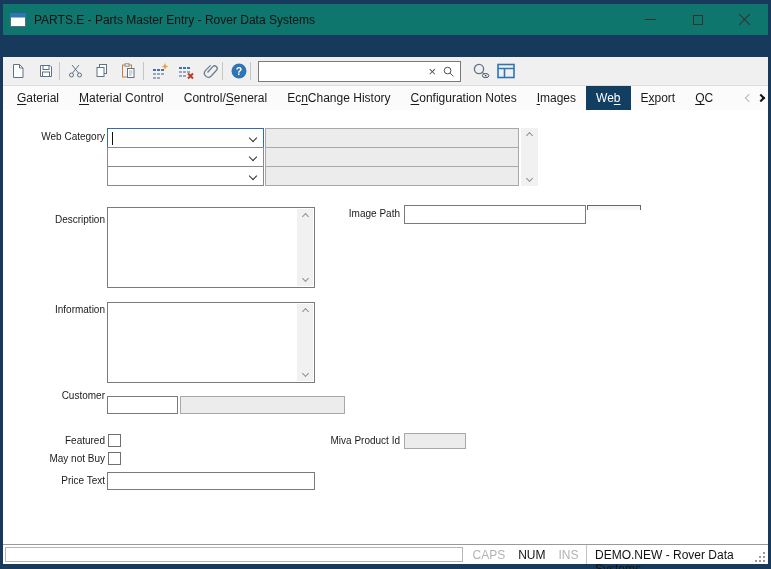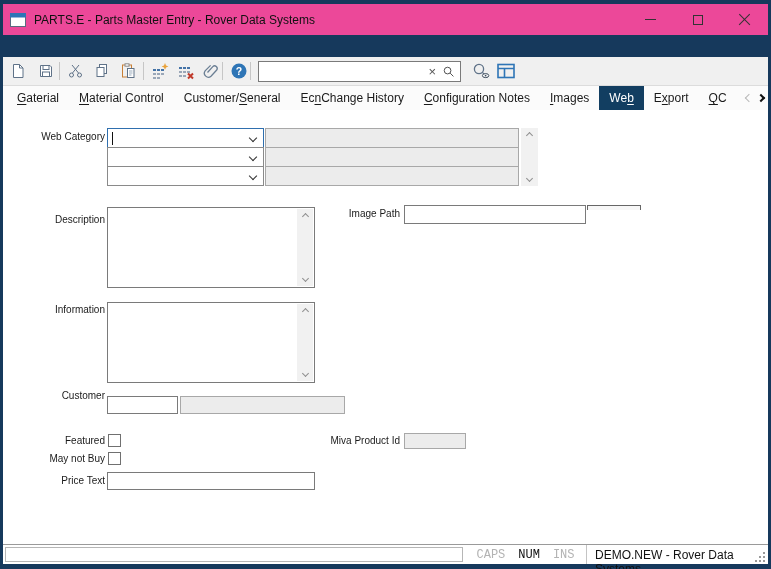--- a/index.html
+++ b/index.html
@@ -1,19 +1,19 @@
 <!DOCTYPE html>
 <html><head>
 <meta charset="utf-8">
 <style>
   html,body{margin:0;padding:0;background:#fff;font-family:"Liberation Sans",sans-serif;}
   *{box-sizing:border-box;}
   .window{position:relative;width:771px;height:569px;background:#16395c;overflow:hidden;}
   
-  .titlebar{position:absolute;left:3px;top:4px;width:765px;height:31px;background:#ec4899;display:flex;align-items:center;}
+  .titlebar{position:absolute;left:3px;top:4px;width:765px;height:31px;background:#0f766e;display:flex;align-items:center;}
   .win-icon{margin-left:7px;display:flex;align-items:center;}
   .title-text{margin-left:8px;font-size:12px;color:#111;}
   .win-controls{position:absolute;right:0;top:0;height:100%;display:flex;}
   .win-btn{width:47px;height:100%;display:flex;align-items:center;justify-content:center;}
   .g-min{width:11px;height:1px;background:#333;}
   .g-max{width:10px;height:10px;border:1px solid #333;}
   .g-close{position:relative;width:13px;height:13px;}
   .g-close::before,.g-close::after{content:"";position:absolute;left:-1px;top:6px;width:15px;height:1.2px;background:#333;}
   .g-close::before{transform:rotate(45deg);}
   .g-close::after{transform:rotate(-45deg);}
@@ -54,21 +54,21 @@
   .sb-dn{border-right:1.5px solid #8f8f8f;border-bottom:1.5px solid #8f8f8f;transform:rotate(45deg);}
   .multibox{position:absolute;left:104px;width:208px;height:81px;background:#fff;border:1px solid #7a7a7a;}
   .multibox textarea{position:absolute;left:0;top:0;width:189px;height:79px;border:none;outline:none;resize:none;font-size:12px;font-family:"Liberation Sans",sans-serif;padding:2px 3px;}
   .vscroll{position:absolute;top:1px;right:1px;bottom:1px;width:16px;background:#f1f1f1;display:flex;flex-direction:column;justify-content:space-between;align-items:center;padding:5px 0;}
   .txt{position:absolute;background:#fff;border:1px solid #7a7a7a;font-size:12px;font-family:"Liberation Sans",sans-serif;padding:1px 4px;outline:none;}
   .partial-field{position:absolute;left:584px;top:95px;width:54px;height:5px;border:1px solid #666;border-bottom:none;background:#f7f7f7;}
   .checkbox{position:absolute;width:13px;height:13px;background:#fff;border:1px solid #707070;}
   
   .statusbar{position:absolute;left:3px;top:544px;width:765px;height:20px;background:#fff;border-top:1px solid #9a9a9a;}
   .sb-field{position:absolute;left:2px;top:2px;width:458px;height:15px;border:1px solid #b6b6b6;background:#fff;}
-  .sb-keys{position:absolute;left:462px;top:0;height:100%;width:122px;display:flex;align-items:center;justify-content:center;gap:13px;border-right:1px solid #c4c4c4;font-size:12px;font-family:Liberation Mono, monospace;}
+  .sb-keys{position:absolute;left:462px;top:0;height:100%;width:122px;display:flex;align-items:center;justify-content:center;gap:13px;border-right:1px solid #c4c4c4;font-size:12px;}
   .key-off{color:#b3b3b3;}
   .key-on{color:#111;}
   .sb-msg{position:absolute;left:592px;top:3px;font-size:12px;color:#111;}
   .grip{position:absolute;right:7px;bottom:6px;width:2px;height:2px;background:#9a9a9a;
         box-shadow:4px 0 0 #9a9a9a, 4px -4px 0 #9a9a9a, 0 4px 0 #9a9a9a, 4px 4px 0 #9a9a9a, -4px 4px 0 #9a9a9a;}
 </style>
 </head>
 <body>
 
 <div class="window">
@@ -214,21 +214,21 @@
           <span class="t-post">aterial</span>
         </div>
       <span class="tab-sep"></span>
       <div class="tab">
           <span class="t-pre"></span>
           <span class="t-key">M</span>
           <span class="t-post">aterial Control</span>
         </div>
       <span class="tab-sep"></span>
       <div class="tab">
-          <span class="t-pre">Customer/</span>
+          <span class="t-pre">Control/</span>
           <span class="t-key">S</span>
           <span class="t-post">eneral</span>
         </div>
       <span class="tab-sep"></span>
       <div class="tab">
           <span class="t-pre">Ec</span>
           <span class="t-key">n</span>
           <span class="t-post"> Change History</span>
         </div>
       <span class="tab-sep"></span>

